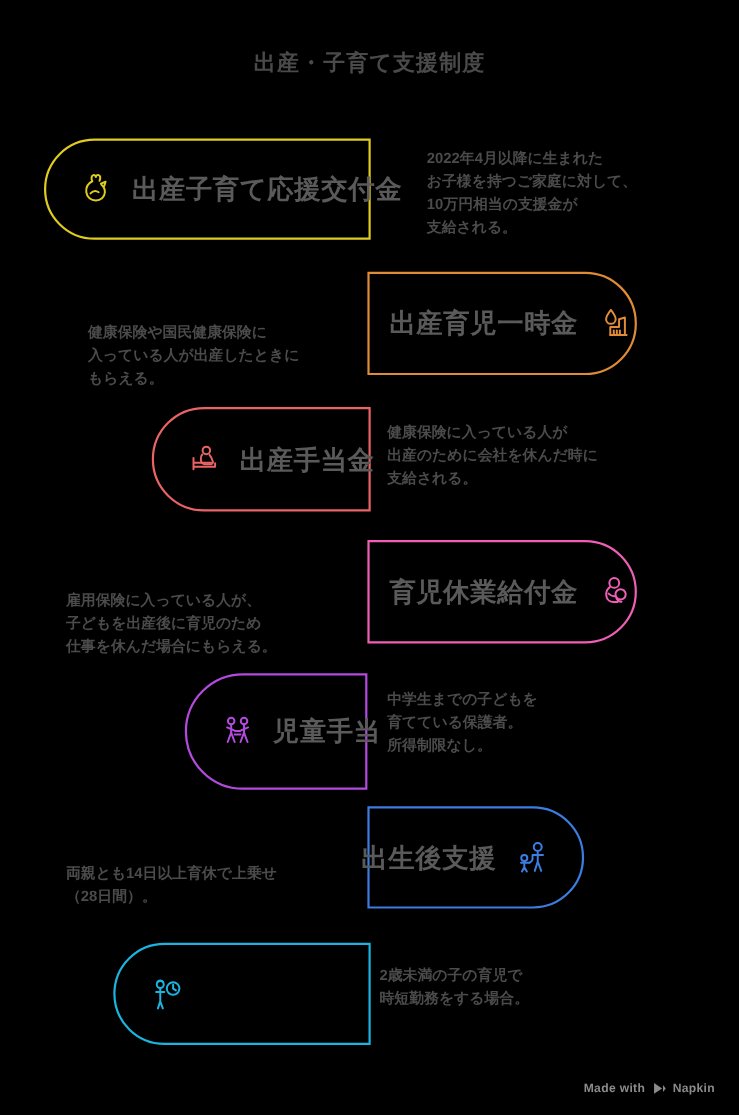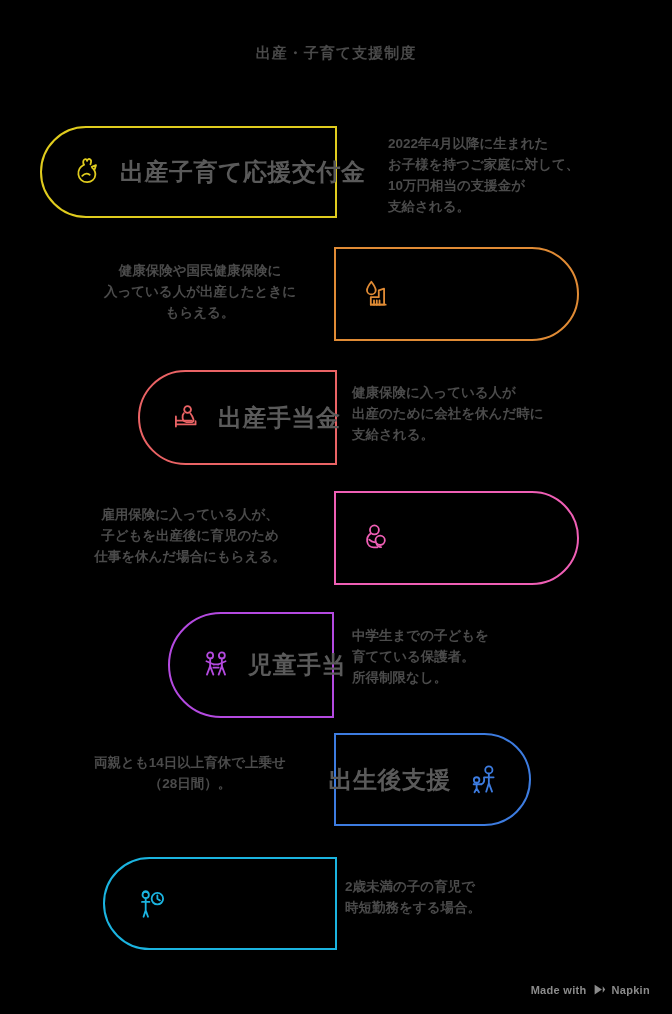--- a/index.html
+++ b/index.html
@@ -14,21 +14,21 @@
     overflow: hidden;
     font-family: "Liberation Sans", "DejaVu Sans", sans-serif;
     color: #555555;
   }
   #page-title {
     position: absolute;
     left: 0;
     top: 44px;
     width: 672px;
     text-align: center;
-    font-size: 15px;
+    font-size: 20px;
     font-weight: bold;
     color: #4a4a4a;
     letter-spacing: 1px;
     white-space: nowrap;
   }
 
   .row {
     position: absolute;
     left: 0;
     width: 672px;
@@ -93,21 +93,21 @@
   
   .desc {
     position: absolute;
     font-size: 13.5px;
     line-height: 1.55;
     color: #4b4b4b;
     font-weight: bold;
     white-space: pre-line;
   }
   .desc.right-side { text-align: left; }
-  .desc.left-side  { text-align: center; }
+  .desc.left-side  { text-align: left; margin-top: 31px; }
 
   
   #footer-credit {
     position: absolute;
     right: 22px;
     bottom: 18px;
     display: flex;
     align-items: center;
     gap: 6px;
     font-size: 11px;
@@ -139,20 +139,21 @@
     <span class="pill-label">出産子育て応援交付金</span>
   </div>
   <div class="desc right-side" style="left:352px; top:8px; width:250px;margin-left:36px;">2022年4月以降に生まれた
 お子様を持つご家庭に対して、
 10万円相当の支援金が
 支給される。</div>
 </div>
 
 <div class="row" style="top:247px;">
   <div class="pill round-right icon-last" style="left:334px; top:0; width:245px; height:94px; border-color:#e08b35;">
+    <span class="pill-label">出産育児一時金</span>
     <span class="pill-icon">
       <svg viewBox="0 0 32 32" fill="none" stroke="#e08b35" stroke-width="1.7" stroke-linecap="round" stroke-linejoin="round">
         <path d="M13.5 4.5 C15.8 7.5 17.6 10.3 17.6 12.4 C17.6 14.7 15.8 16.4 13.5 16.4 C11.2 16.4 9.4 14.7 9.4 12.4 C9.4 10.3 11.2 7.5 13.5 4.5 Z"></path>
         <path d="M20.5 12.5 L25.5 11 L25.5 26 L13 26 L13 19 L20.5 19 Z"></path>
         <path d="M16 22 L16 26 M18.6 22 L18.6 26 M21.2 22 L21.2 26"></path>
         <path d="M13 26 L27 26"></path>
       </svg>
     </span>
   </div>
   <div class="desc left-side" style="left:80px; top:14px; width:240px;">健康保険や国民健康保険に
@@ -171,20 +172,21 @@
     </span>
     <span class="pill-label">出産手当金</span>
   </div>
   <div class="desc right-side" style="left:352px; top:13px; width:250px;">健康保険に入っている人が
 出産のために会社を休んだ時に
 支給される。</div>
 </div>
 
 <div class="row" style="top:491px;">
   <div class="pill round-right icon-last" style="left:334px; top:0; width:245px; height:94px; border-color:#ef5fb5;">
+    <span class="pill-label">育児休業給付金</span>
     <span class="pill-icon">
       <svg viewBox="0 0 32 32" fill="none" stroke="#ef5fb5" stroke-width="1.7" stroke-linecap="round" stroke-linejoin="round">
         <circle cx="16.4" cy="8.4" r="4.2"></circle>
         <path d="M12.6 12 C10.4 13.6 9.2 16.4 9.6 19.4 C10 22.6 12.6 24.8 15.8 24.8 L19.2 24.8"></path>
         <circle cx="21.8" cy="18.2" r="4.4"></circle>
         <path d="M18.2 21.2 C19 23.4 20.6 24.6 22.6 24.6"></path>
         <path d="M11.6 17.6 C13.6 19.6 15.6 20.2 17.4 19.6"></path>
       </svg>
     </span>
   </div>

